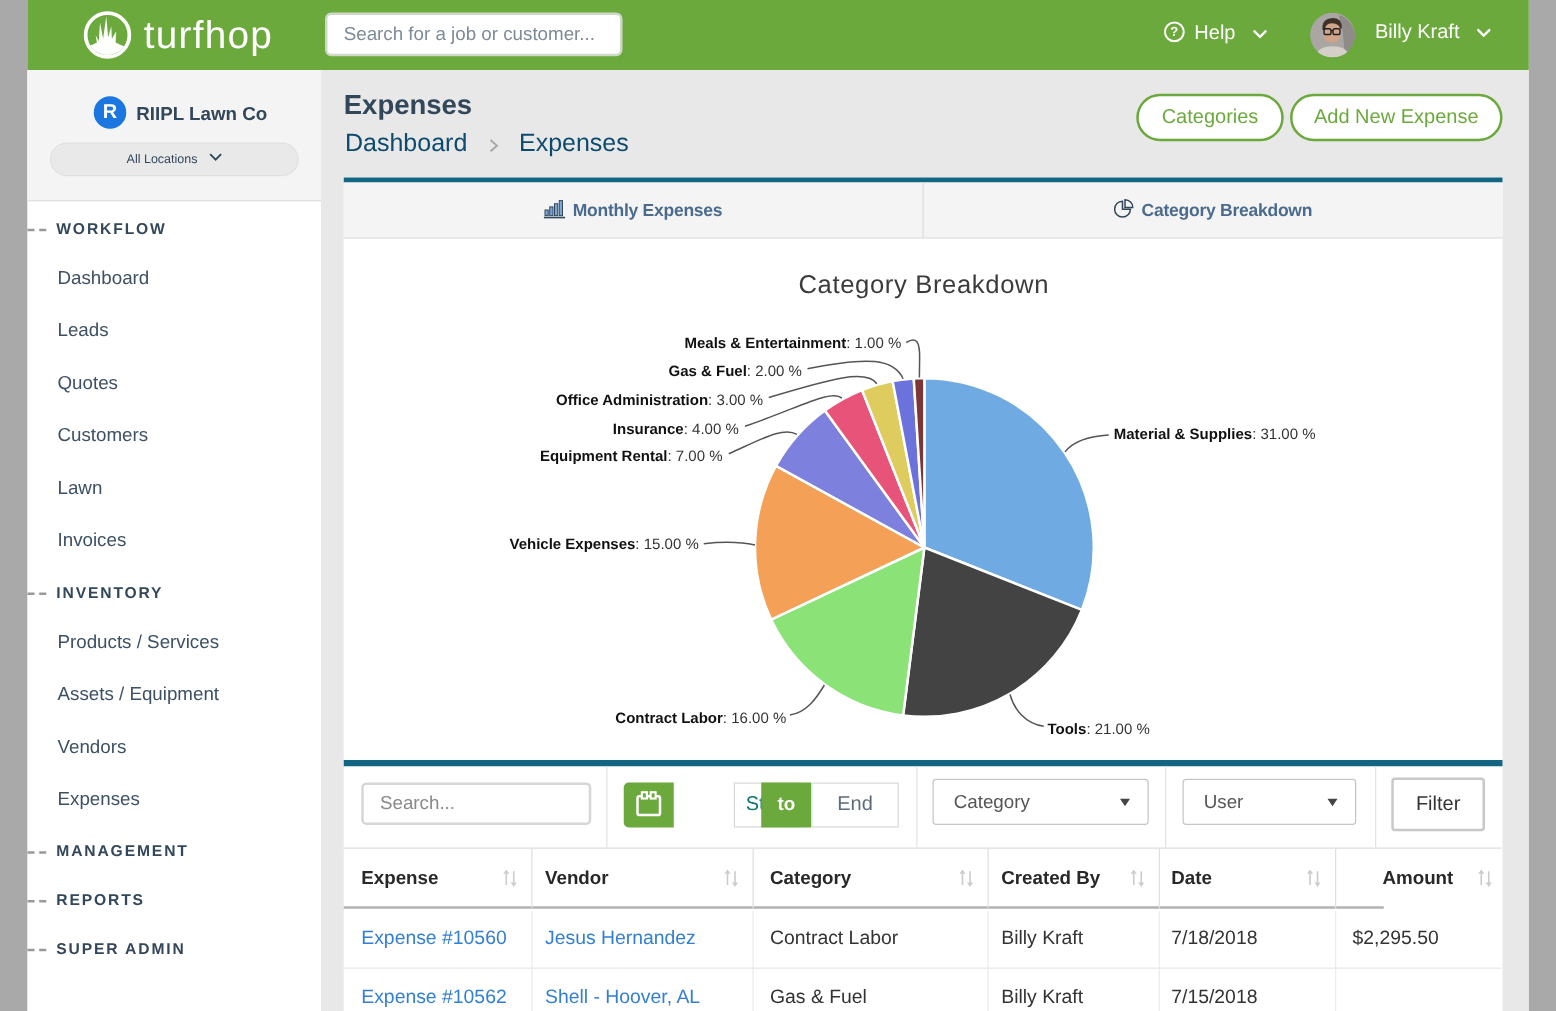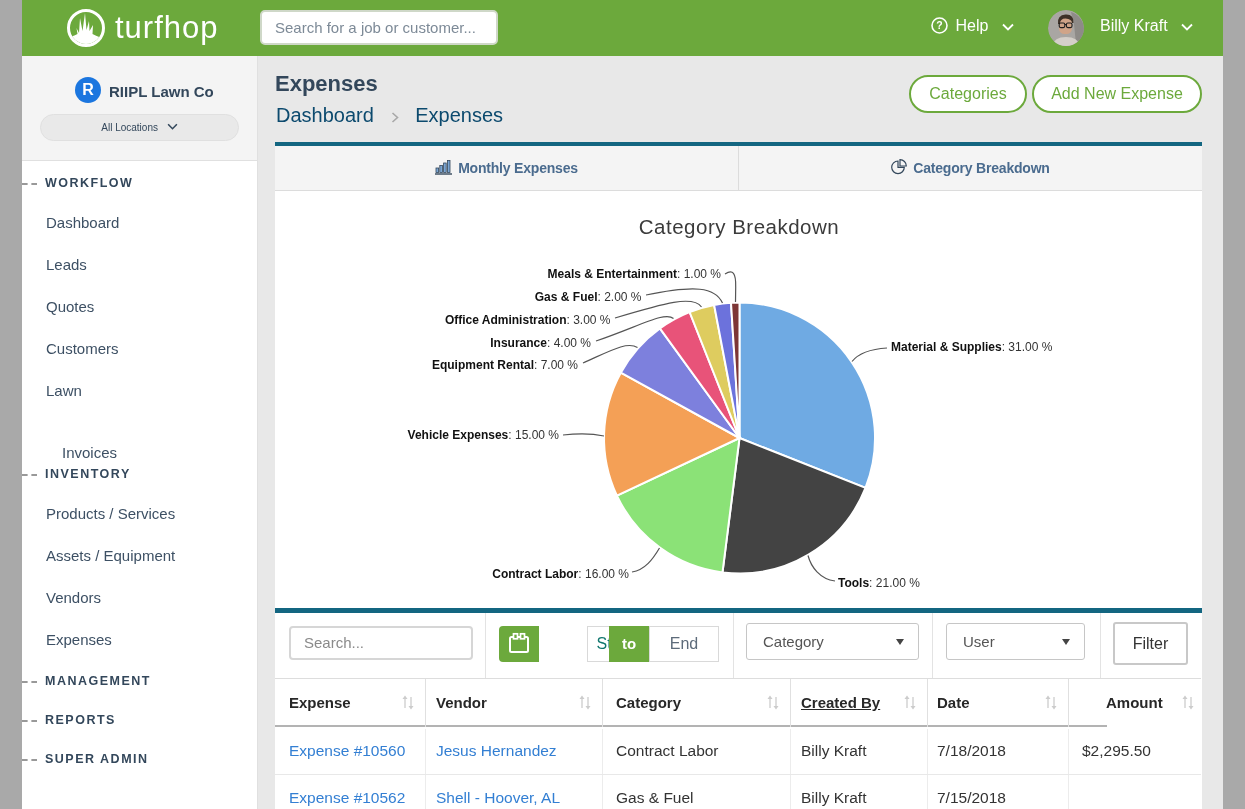--- a/index.html
+++ b/index.html
@@ -106,21 +106,21 @@
           <polyline points="1,1.5 6,6.5 11,1.5" fill="none" stroke="#33475b" stroke-width="1.8"></polyline>
         </svg>
     </div>
   </div>
   <div class="sechead abs" style="left:23px;top:120px;">WORKFLOW<span class="dash"></span></div>
   <div class="mitem abs" style="left:24px;top:158px;">Dashboard</div>
   <div class="mitem abs" style="left:24px;top:200px;">Leads</div>
   <div class="mitem abs" style="left:24px;top:242px;">Quotes</div>
   <div class="mitem abs" style="left:24px;top:284px;">Customers</div>
   <div class="mitem abs" style="left:24px;top:326px;">Lawn</div>
-  <div class="mitem abs" style="left:40px;top:368px;margin-top:20px;">Invoices</div>
+  <div class="mitem abs" style="left:24px;top:368px;">Invoices</div>
   <div class="sechead abs" style="left:23px;top:411px;">INVENTORY<span class="dash"></span></div>
   <div class="mitem abs" style="left:24px;top:449px;">Products / Services</div>
   <div class="mitem abs" style="left:24px;top:491px;">Assets / Equipment</div>
   <div class="mitem abs" style="left:24px;top:533px;">Vendors</div>
   <div class="mitem abs" style="left:24px;top:575px;">Expenses</div>
   <div class="sechead abs" style="left:23px;top:618px;">MANAGEMENT<span class="dash"></span></div>
   <div class="sechead abs" style="left:23px;top:657px;">REPORTS<span class="dash"></span></div>
   <div class="sechead abs" style="left:23px;top:696px;">SUPER ADMIN<span class="dash"></span></div>
 </div>
 
@@ -227,21 +227,21 @@
           </svg></span>
       <div class="th abs" style="left:341px;">Category</div>
         <span class="abs" style="left:491px;top:16px;"><svg width="14" height="15" viewBox="0 0 14 15">
             <g stroke="#ccc" stroke-width="1.3" fill="#ccc">
               <line x1="4" y1="3.5" x2="4" y2="13"></line>
               <path d="M4,0.5 L6.5,4 L1.5,4 Z" stroke="none"></path>
               <line x1="10" y1="2" x2="10" y2="11.5"></line>
               <path d="M10,14.5 L12.5,11 L7.5,11 Z" stroke="none"></path>
             </g>
           </svg></span>
-      <div class="th abs" style="left:526px;text-decoration:underline;">Created By</div>
+      <div class="th abs" style="left:526px;">Created By</div>
         <span class="abs" style="left:628px;top:16px;"><svg width="14" height="15" viewBox="0 0 14 15">
             <g stroke="#ccc" stroke-width="1.3" fill="#ccc">
               <line x1="4" y1="3.5" x2="4" y2="13"></line>
               <path d="M4,0.5 L6.5,4 L1.5,4 Z" stroke="none"></path>
               <line x1="10" y1="2" x2="10" y2="11.5"></line>
               <path d="M10,14.5 L12.5,11 L7.5,11 Z" stroke="none"></path>
             </g>
           </svg></span>
       <div class="th abs" style="left:662px;">Date</div>
         <span class="abs" style="left:769px;top:16px;"><svg width="14" height="15" viewBox="0 0 14 15">

